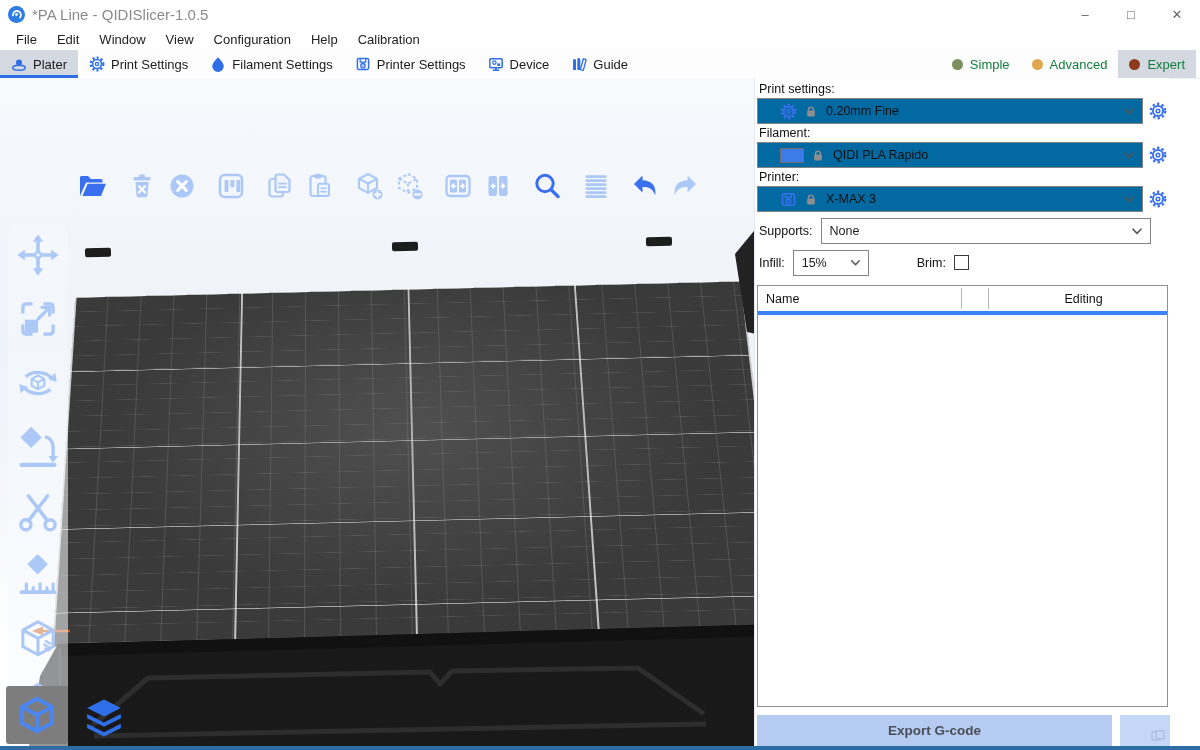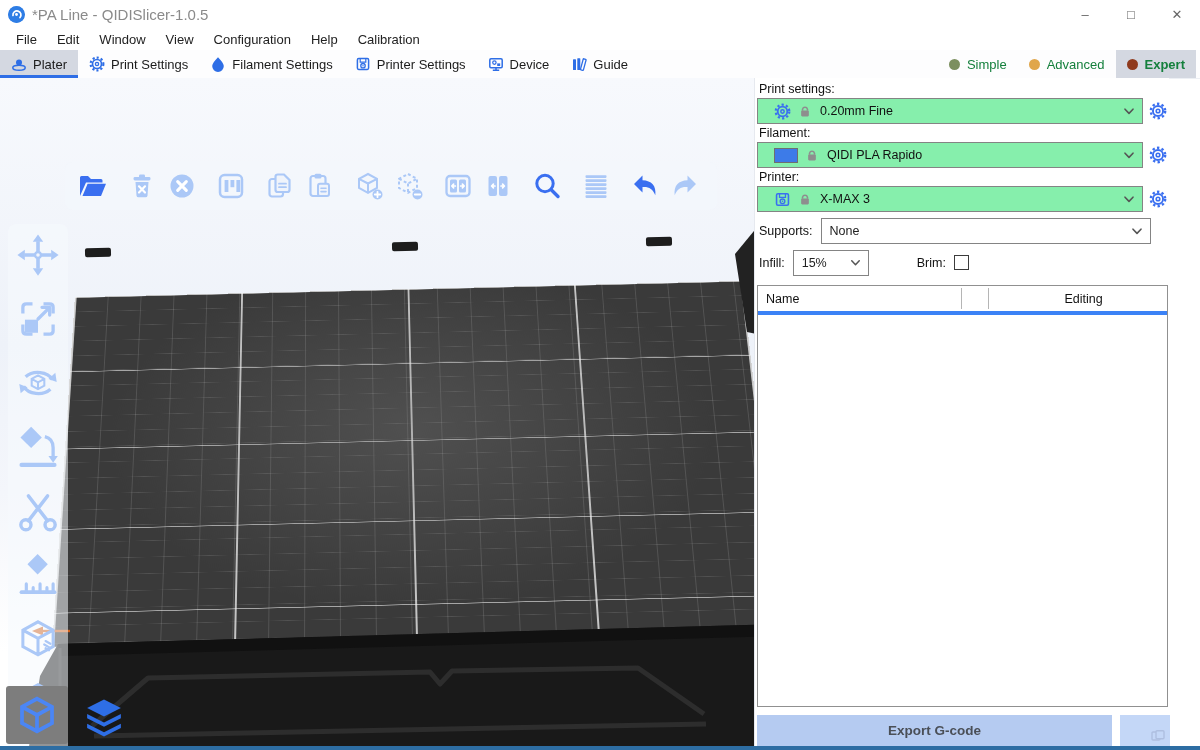--- a/index.html
+++ b/index.html
@@ -20,21 +20,21 @@
 
   
   .tabbar{position:absolute;left:0;top:50px;width:1200px;height:28px;display:flex;align-items:stretch;background:#fdfdfe;border-bottom:1px solid #eceff4;}
   .tab{display:flex;align-items:center;gap:6px;padding:0 11px;font-size:13px;color:#1b1b1b;position:relative;}
   .tab.active{background:#d4d8e1;}
   .tab.active::after{content:"";position:absolute;left:0;right:0;bottom:0;height:3px;background:#2e6ee6;}
   .tab .ticon{width:16px;height:16px;display:block;}
   .modes{margin-left:auto;display:flex;align-items:center;padding-right:4px;}
   .mode{display:flex;align-items:center;gap:7px;padding:0 11px;height:28px;font-size:13px;color:#15803d;}
   .mode .dot{width:11px;height:11px;border-radius:50%;}
-  .mode.active{background:#d4d8e1;font-weight:bold;}
+  .mode.active{background:#d4d8e1;font-weight:normal;}
 
   
   .viewport{position:absolute;left:0;top:78px;width:785px;height:668px;overflow:hidden;
      background:linear-gradient(180deg,#f7f9fd 0%,#eef2f9 40%,#f4f6fb 62%,#ffffff 86%);}
   .scene{position:absolute;inset:0;pointer-events:none;}
   .bedwrap{position:absolute;left:52px;top:178px;width:730px;height:382px;}
   .bedplane{position:absolute;left:0;bottom:0;width:730px;height:800px;
      transform-origin:50% 100%;
      transform:rotate(-1.4deg) perspective(7500px) rotateX(61.5deg);
      background-color:#3a3a3a;
@@ -63,21 +63,21 @@
   
   .viewtoggles{position:absolute;left:6px;top:606px;height:60px;display:flex;align-items:flex-end;}
   .vt{width:62px;height:58px;display:flex;align-items:center;justify-content:center;border-radius:3px;}
   .vt.sel{background:#7d7d7d;}
   .vt+.vt{margin-left:8px;width:56px;height:54px;}
 
   
   .sidebar{position:absolute;left:754px;top:78px;width:415px;height:668px;background:#fff;border-left:1px solid #e6e9ef;box-sizing:border-box;padding:2px 1px 0 2px;}
   .flabel{height:14px;line-height:14px;font-size:12.5px;color:#111;margin:2px 0 2px 2px;}
   .crow{display:flex;align-items:center;height:26px;margin-bottom:2px;}
-  .combo{flex:1;height:26px;border:1px solid #848484;background:#86efac;display:flex;align-items:center;box-sizing:border-box;padding-left:16px;}
+  .combo{flex:1;height:26px;border:1px solid #848484;background:#0369a1;display:flex;align-items:center;box-sizing:border-box;padding-left:22px;}
   .combo .val{margin-left:8px;font-size:12.5px;color:#111;white-space:nowrap;}
   .combo .chev{margin-left:auto;margin-right:5px;}
   .swatch{width:24px;height:15px;border:1px solid #6f6f6f;box-sizing:border-box;}
   .gearbtn{width:20px;height:20px;margin-left:5px;display:flex;align-items:center;justify-content:center;}
   .row2{display:flex;align-items:center;margin-top:6px;}
   .small-combo{height:26px;border:1px solid #848484;background:#fff;display:flex;align-items:center;box-sizing:border-box;padding:0 5px 0 8px;gap:16px;}
   .checkbox{width:15px;height:15px;border:1px solid #3c3c3c;background:#fff;box-sizing:border-box;margin-left:8px;}
   .objlist{margin-top:10px;height:422px;border:1px solid #909090;position:relative;background:#fff;box-sizing:border-box;}
   .objlist .hdr{height:25px;border-bottom:4px solid #3b82f6;display:flex;align-items:center;font-size:12.5px;color:#111;position:relative;}
   .objlist .hname{padding-left:8px;width:195px;}

